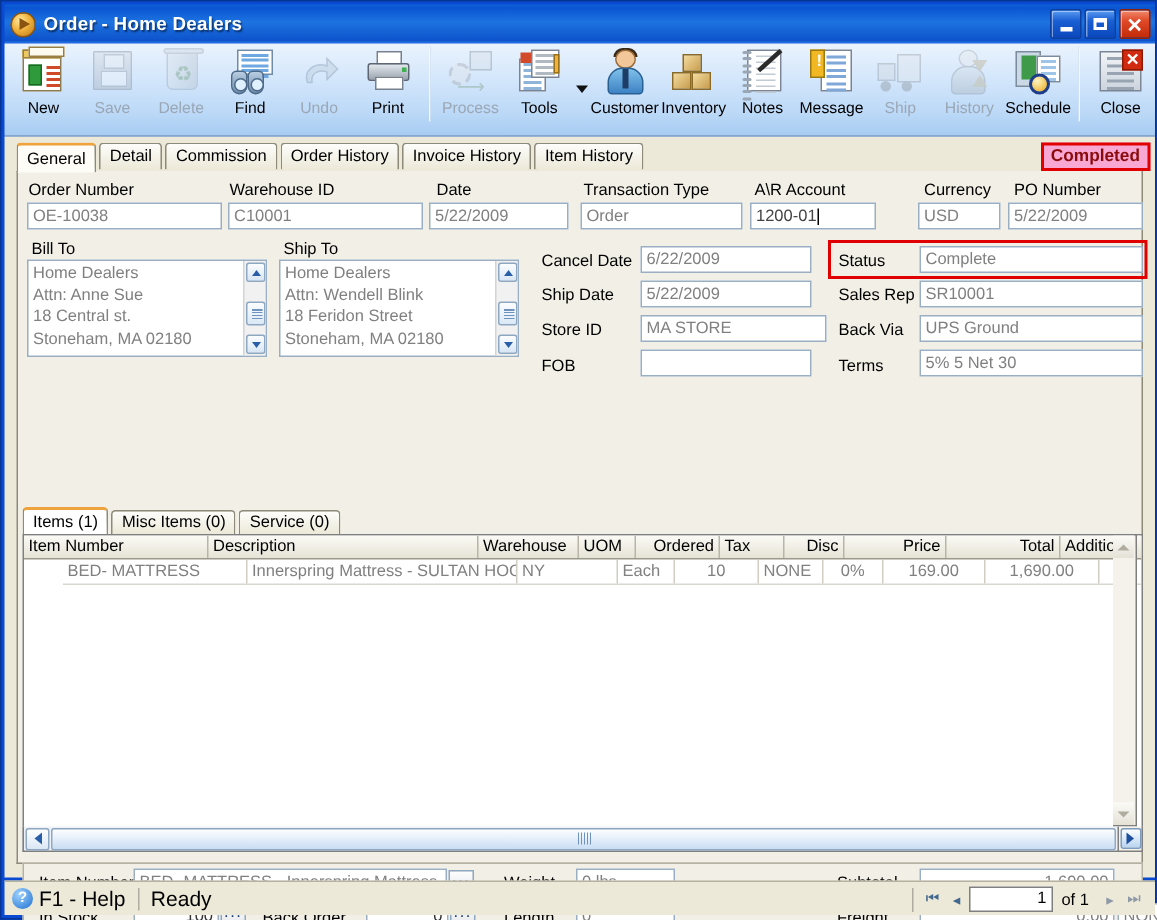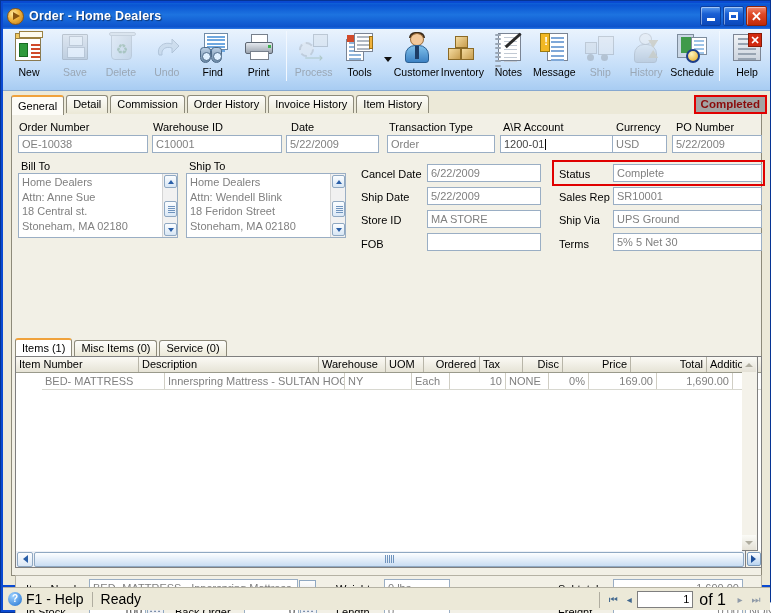--- a/index.html
+++ b/index.html
@@ -189,21 +189,21 @@
   .tab-underline { position: absolute; left: 8px; top: 23px; width: 751px; height: 1px; background: #8d8a7a; }
 
   .panel-bg {
     position: absolute; left: 8px; top: 23px; width: 751px; height: 462px;
     background: #f2f0e6; border: 1px solid #8d8a7a; border-top: none;
   }
 
   .badge-completed {
     position: absolute; right: 3px; top: 4px;
     color: #8a0b0b; font-size: 11.5px; font-weight: bold;
-    border: 2px solid #e00000; padding: 1px 5px 2px 5px; background: #a3a3a3;
+    border: 2px solid #e00000; padding: 1px 5px 2px 5px; background: #f9a8d4;
   }
 
   
   .lbl { position: absolute; font-size: 11px; color: #000; white-space: nowrap; }
   .fld {
     position: absolute; background: #fff; border: 1px solid #9aaec4;
     font-size: 11px; color: #808080; padding: 0 3px;
     display: flex; align-items: center; white-space: nowrap; overflow: hidden;
   }
   .fld.ro { background: #fff; }
@@ -257,21 +257,21 @@
   .gh {
     font-size: 11px; color: #000; padding: 0 3px; line-height: 15px;
     border-right: 1px solid #b8b5a8; white-space: nowrap; overflow: hidden; flex: none;
   }
   .gh.r { text-align: right; }
   .grid-row { display: flex; height: 17px; border-bottom: 1px solid #d8d8d0; margin-left: 26px; }
   .gc {
     font-size: 11px; color: #808080; padding: 0 3px; line-height: 16px;
     border-right: 1px solid #d0cec4; white-space: nowrap; overflow: hidden; flex: none;
   }
-  .gc.r { text-align: right; }
+  .gc.r { text-align: center; }
   .grid-vsb {
     position: absolute; right: 12px; top: 265px; width: 16px; height: 195px;
     background: #f4f2ea; border: 1px solid #7f7f7f; border-left: none;
   }
   .vsb-btn {
     position: absolute; left: 0; width: 14px; height: 15px;
     background: linear-gradient(to bottom,#fbfbf7,#e4e1d6);
     display: flex; align-items: center; justify-content: center;
   }
   .vsb-btn.up { top: 0; } .vsb-btn.dn { bottom: 0; }
@@ -334,21 +334,21 @@
   .sb-div { width: 1px; height: 15px; background: #b0ada0; margin: 0 8px; }
   .sb-txt { font-size: 14px; color: #000; }
   .nav { position: absolute; right: 6px; top: 2px; height: 19px; display: flex; align-items: center; }
   .nav-sep { width: 1px; height: 16px; background: #b0ada0; margin: 0 5px; }
   .nav-btn { width: 16px; height: 17px; display: flex; align-items: center; justify-content: center; color: #8f9aa8; font-size: 10px; }
   .nav-btn.on { color: #42688f; }
   .nav-input {
     width: 56px; height: 17px; background: #fff; border: 1px solid #7f7f7f;
     font-size: 11px; text-align: right; padding-right: 3px; line-height: 15px;
   }
-  .nav-of { font-size: 16px; margin: 0 6px; }
+  .nav-of { font-size: 11px; margin: 0 6px; }
 </style>
 </head>
 <body>
 
 <div class="window">
 
   <div class="titlebar">
     <span class="title-ico"></span>
     <span class="title-text">Order  - Home Dealers</span>
     <div class="win-btns">
@@ -394,46 +394,46 @@
     <div class="tb-btn disabled">
       <span class="tb-ico">
         <span class="ic-bin">
             <span class="lid"></span>
             <span class="rec">♻</span>
           </span>
       </span>
       <span class="tb-lbl">Delete</span>
     </div>
 
+    <div class="tb-btn">
+      <span class="tb-ico">
+        <span class="ic-find">
+            <span class="pnl">
+              <i></i>
+              <i></i>
+              <i></i>
+              <i></i>
+              <i></i>
+            </span>
+          <span class="b1"></span>
+            <span class="b2"></span>
+          </span>
+      </span>
+      <span class="tb-lbl">Find</span>
+    </div>
+
     <div class="tb-btn disabled">
       <span class="tb-ico">
         <span class="ic-undo">
           <svg viewBox="0 0 28 24">
               <path d="M6 19 C3 11 11 5 19 8 L19 3 L26 10 L19 17 L19 12 C13 10 8 13 9 19 Z" fill="#a8cdf0" stroke="#5f8fc4" stroke-width="1"></path>
             </svg>
         </span>
       </span>
       <span class="tb-lbl">Undo</span>
-    </div>
-
-    <div class="tb-btn">
-      <span class="tb-ico">
-        <span class="ic-find">
-            <span class="pnl">
-              <i></i>
-              <i></i>
-              <i></i>
-              <i></i>
-              <i></i>
-            </span>
-          <span class="b1"></span>
-            <span class="b2"></span>
-          </span>
-      </span>
-      <span class="tb-lbl">Find</span>
     </div>
 
     <div class="tb-btn">
       <span class="tb-ico">
         <span class="ic-print">
             <span class="top"></span>
             <span class="body"></span>
             <span class="out"></span>
             <span class="dot"></span>
           </span>
@@ -593,21 +593,21 @@
       <span class="tb-ico">
         <span class="ic-close">
             <i></i>
             <i></i>
             <i></i>
             <i></i>
             <i></i>
             <span class="x">✕</span>
           </span>
       </span>
-      <span class="tb-lbl">Help</span>
+      <span class="tb-lbl">Close</span>
     </div>
   </div>
 
   <div class="client">
 
     <div class="tab-underline"></div>
     <div class="panel-bg"></div>
 
     <div class="tabstrip">
       <div class="tab active">General</div>
@@ -625,21 +625,21 @@
     <div class="lbl" style="left:288px; top:30px;">Date</div>
     <div class="lbl" style="left:386px; top:30px;">Transaction Type</div>
     <div class="lbl" style="left:500px; top:30px;">A\R Account</div>
     <div class="lbl" style="left:613px; top:30px;">Currency</div>
     <div class="lbl" style="left:673px; top:30px;">PO Number</div>
 
     <div class="fld ro" style="left:15px;  top:44px; width:130px; height:18px;">OE-10038</div>
     <div class="fld ro" style="left:149px; top:44px; width:130px; height:18px;">C10001</div>
     <div class="fld ro" style="left:283px; top:44px; width:93px;  height:18px;">5/22/2009</div>
     <div class="fld ro" style="left:384px; top:44px; width:108px; height:18px;">Order</div>
-    <div class="fld" style="left:497px; top:44px; width:121px; height:18px; color:#444;">
+    <div class="fld" style="left:497px; top:44px; width:84px; height:18px; color:#444;">
         <span>1200-01</span>
         <span class="caret-line"></span>
       </div>
     <div class="fld ro" style="left:609px; top:44px; width:55px;  height:18px;">USD</div>
     <div class="fld ro" style="left:669px; top:44px; width:90px;  height:18px;">5/22/2009</div>
 
     <div class="grp-lbl" style="left:18px;  top:69px;">Bill To</div>
     <div class="grp-lbl" style="left:186px; top:69px;">Ship To</div>
 
     <div class="addrbox" style="left:15px; top:82px; width:160px; height:65px;">
@@ -670,26 +670,26 @@
       </div>
     </div>
 
     <div class="lbl" style="left:358px; top:77px;">Cancel  Date</div>
     <div class="lbl" style="left:358px; top:100px;">Ship Date</div>
     <div class="lbl" style="left:358px; top:123px;">Store ID</div>
     <div class="lbl" style="left:358px; top:147px;">FOB</div>
 
     <div class="fld ro" style="left:424px; top:73px;  width:114px; height:18px;">6/22/2009</div>
     <div class="fld ro" style="left:424px; top:96px;  width:114px; height:18px;">5/22/2009</div>
-    <div class="fld ro" style="left:424px; top:119px; width:114px; height:18px;">MA STORE</div>
+    <div class="fld ro" style="left:424px; top:119px; width:124px; height:18px;">MA STORE</div>
     <div class="fld ro" style="left:424px; top:142px; width:114px; height:18px;"></div>
 
     <div class="lbl" style="left:556px; top:77px;">Status</div>
     <div class="lbl" style="left:556px; top:100px;">Sales Rep</div>
-    <div class="lbl" style="left:556px; top:123px;">Ship Via</div>
+    <div class="lbl" style="left:556px; top:123px;">Back Via</div>
     <div class="lbl" style="left:556px; top:147px;">Terms</div>
 
     <div class="fld ro" style="left:610px; top:73px;  width:149px; height:18px;">Complete</div>
     <div class="fld ro" style="left:610px; top:96px;  width:149px; height:18px;">SR10001</div>
     <div class="fld ro" style="left:610px; top:119px; width:149px; height:18px;">UPS Ground</div>
     <div class="fld ro" style="left:610px; top:142px; width:149px; height:18px;">5% 5 Net 30</div>
 
     <div class="status-highlight" style="left:549px; top:69px; width:213px; height:26px;"></div>
 
     <div class="itab-strip">

